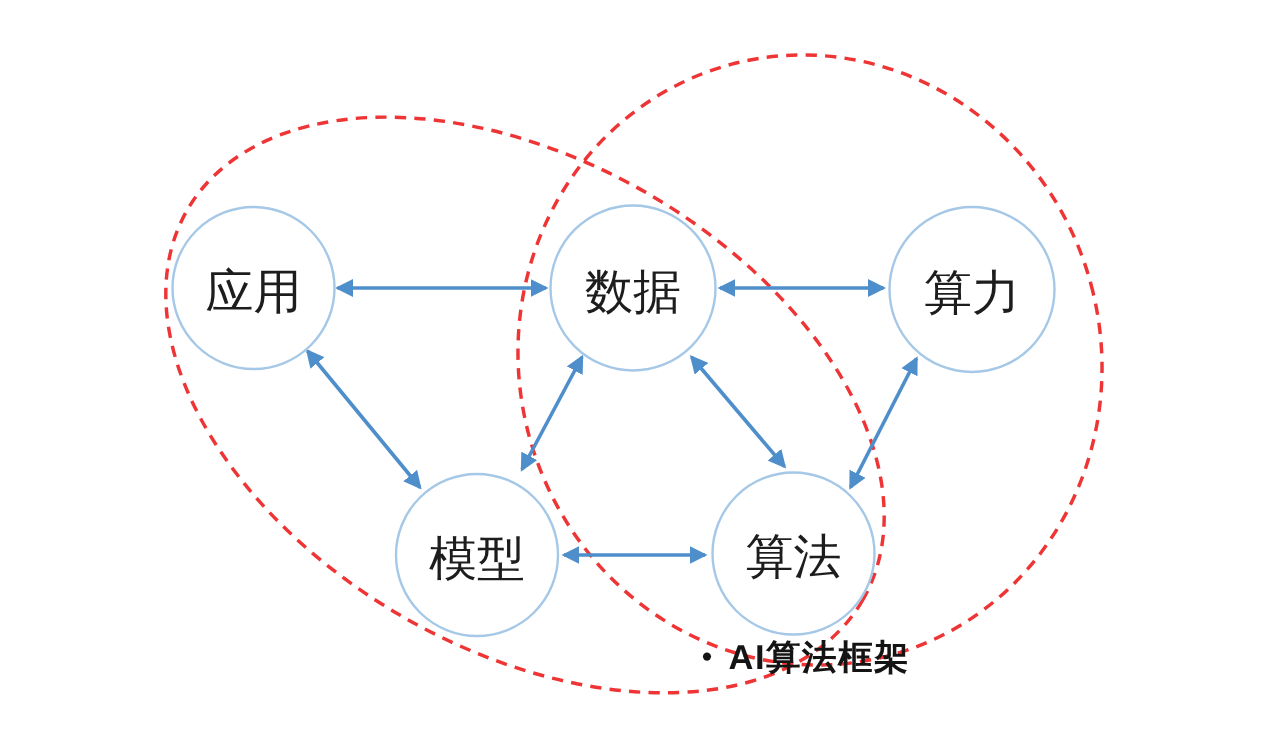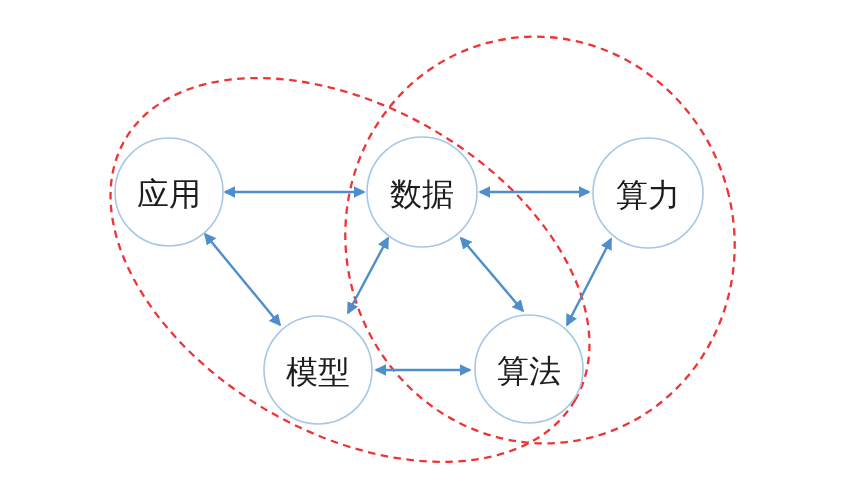--- a/index.html
+++ b/index.html
@@ -62,14 +62,17 @@
     <circle class="node-circle" cx="318" cy="370" r="54"></circle>
     <circle class="node-circle" cx="529" cy="369" r="54"></circle>
 
     <text class="node-label" x="169" y="194">应用</text>
     <text class="node-label" x="422" y="194">数据</text>
     <text class="node-label" x="648" y="195">算力</text>
     <text class="node-label" x="318" y="372">模型</text>
     <text class="node-label" x="529" y="371">算法</text>
   </svg>
 
+  <div id="caption">
+    <span class="bullet">•</span><span>AI算法框架</span>
+  </div>
 
 </div>
 
 </body></html>

